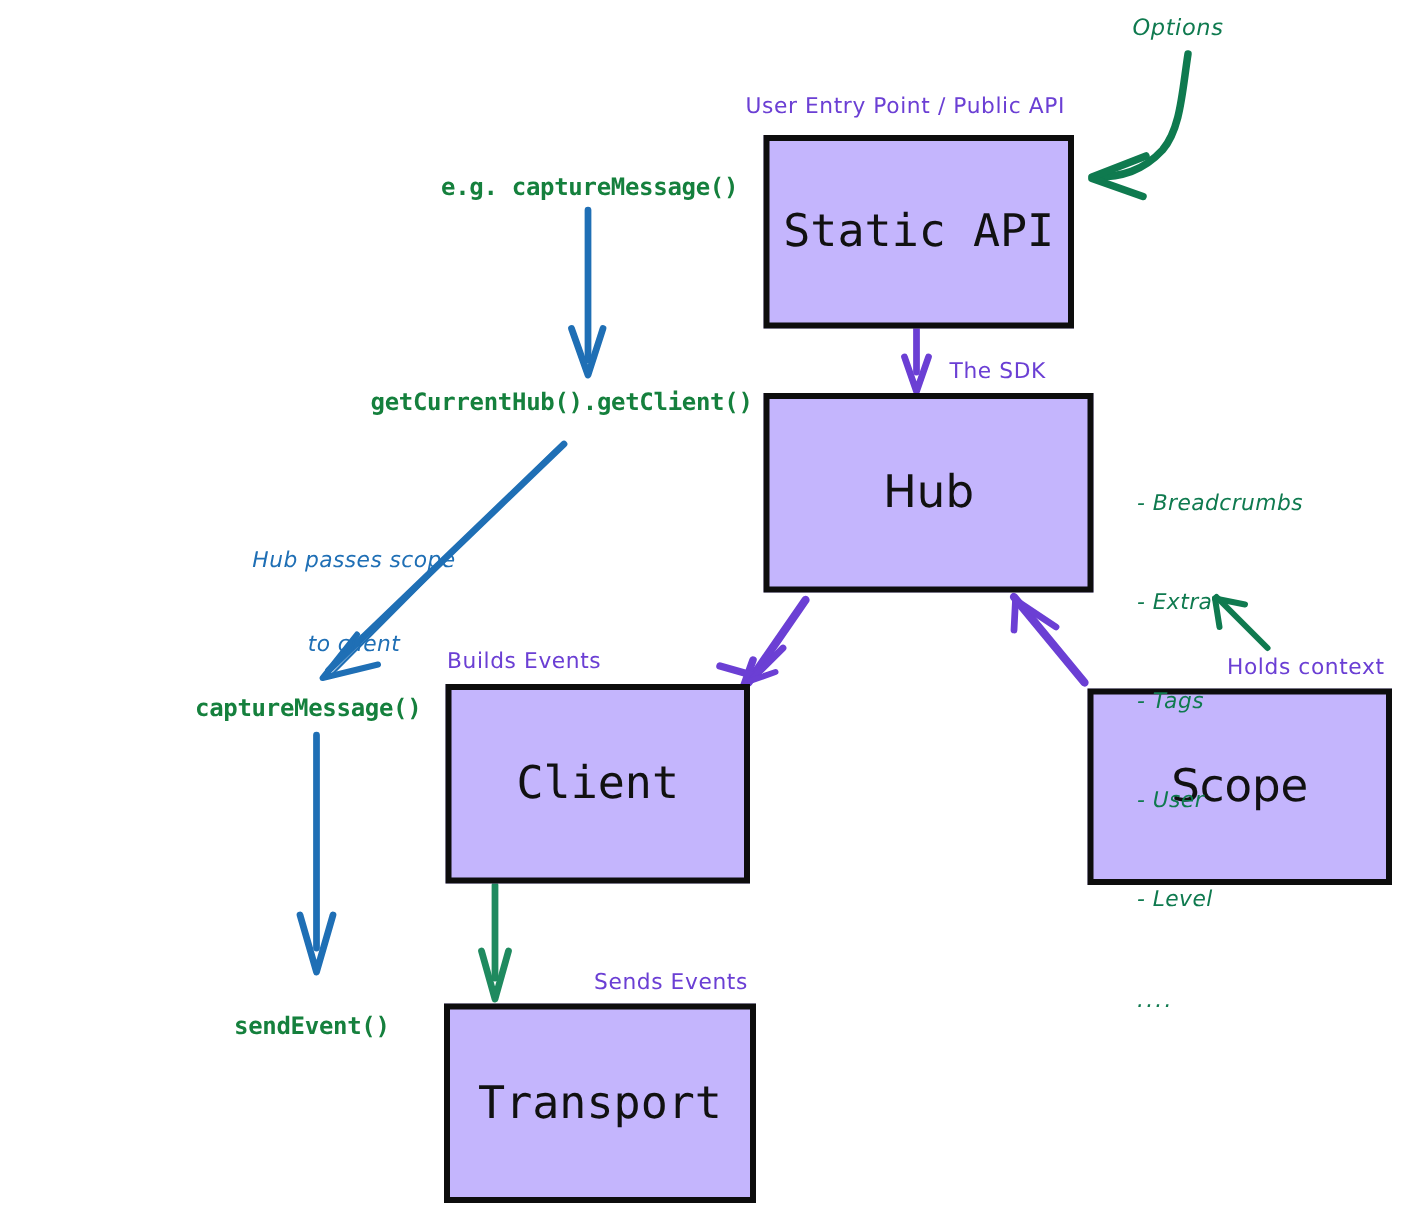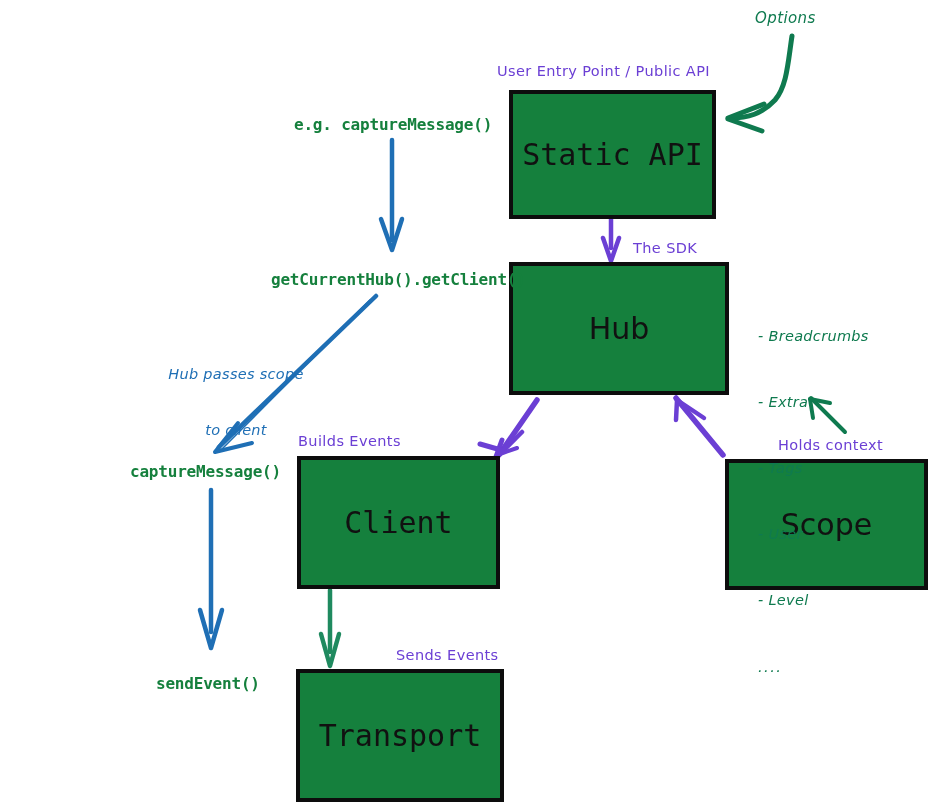--- a/index.html
+++ b/index.html
@@ -22,21 +22,21 @@
     position: absolute;
     left: 0;
     top: 0;
     width: 938px;
     height: 809px;
     pointer-events: none;
   }
   .node-box {
     position: absolute;
     box-sizing: border-box;
-    background: #15803d;
+    background: #c4b5fd;
     border: 4px solid #0d0d0d;
     display: flex;
     align-items: center;
     justify-content: center;
   }
   .node-label-mono {
     font-family: "DejaVu Sans Mono", monospace;
     font-size: 30px;
     color: #111111;
     letter-spacing: 0px;
@@ -177,36 +177,36 @@
   </div>
 
   <div class="ann ann-purple" style="left:497px; top:63px;">User Entry Point / Public API</div>
 
   <div class="ann ann-purple" style="left:633px; top:240px;">The SDK</div>
 
   <div class="ann ann-purple" style="left:298px; top:433px;">Builds Events</div>
 
   <div class="ann ann-purple" style="left:396px; top:647px;">Sends Events</div>
 
-  <div class="ann ann-purple" style="left:778px; top:437px;">Holds context</div>
+  <div class="ann ann-purple" style="left:818px; top:437px;">Holds context</div>
 
   <div class="ann ann-green" style="left:755px; top:9px;">Options</div>
 
   <div class="ann ann-green-list" style="left:758px; top:281px;">
     <div>- Breadcrumbs</div>
     <div>- Extra</div>
     <div>- Tags</div>
     <div>- User</div>
     <div>- Level</div>
     <div style="letter-spacing:1.5px;">....</div>
   </div>
 
   <div class="ann ann-blue-mono" style="left:294px; top:115px;">e.g. captureMessage()</div>
 
-  <div class="ann ann-blue-mono" style="left:247px; top:270px;margin-left:24px;">getCurrentHub().getClient()</div>
+  <div class="ann ann-blue-mono" style="left:247px; top:258px;">getCurrentHub().getClient()</div>
 
   <div class="ann ann-blue-mono" style="left:130px; top:462px;">captureMessage()</div>
 
   <div class="ann ann-blue-mono" style="left:156px; top:674px;">sendEvent()</div>
 
   <div class="ann ann-blue-hand" style="left:160px; top:327px; width:152px;">
     <div>Hub passes scope</div>
     <div>to client</div>
   </div>
 

